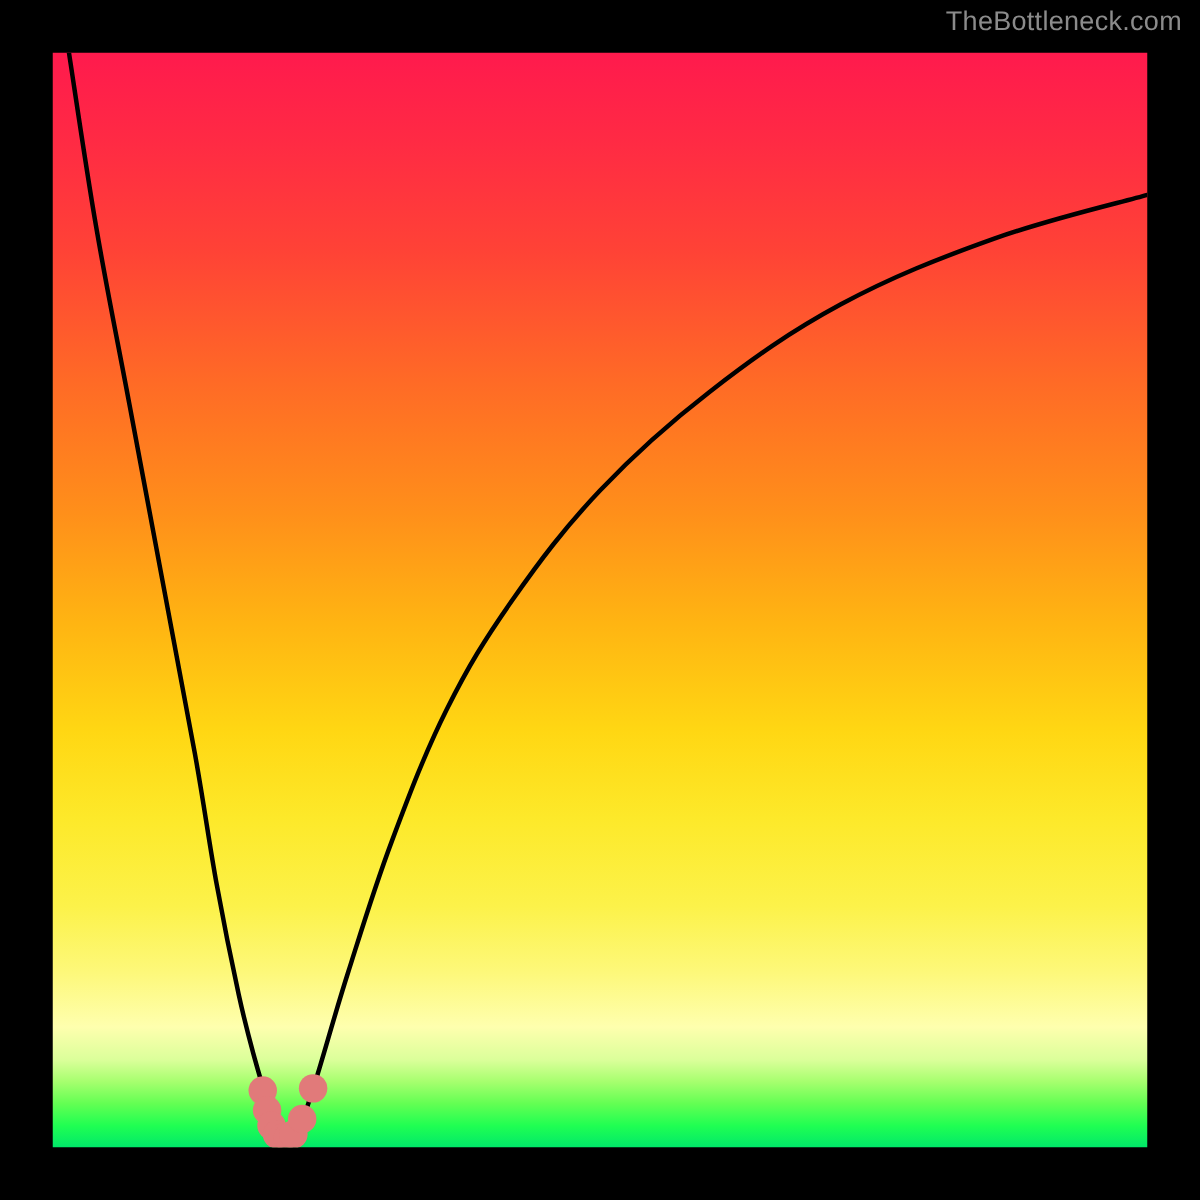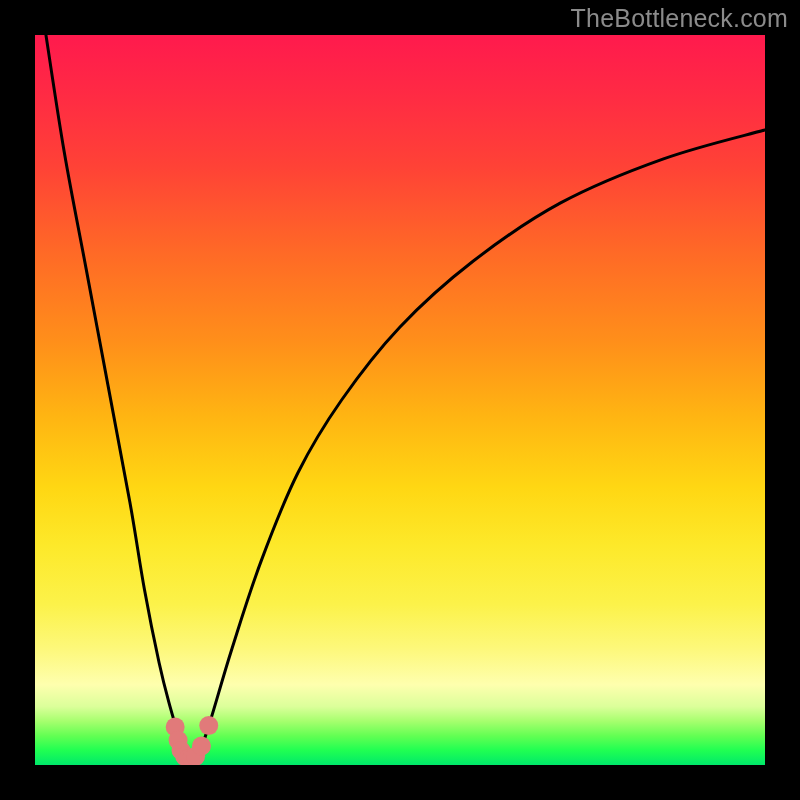--- a/index.html
+++ b/index.html
@@ -50,21 +50,21 @@
     position: absolute;
     left: 0; top: 0;
     width: 730px; height: 730px;
     pointer-events: none;
   }
   .watermark {
     position: absolute;
     top: 4px;
     right: 12px;
     font-family: Arial, Helvetica, sans-serif;
-    font-size: 25px;
+    font-size: 18px;
     color: #8b8b8b;
     letter-spacing: 0.2px;
   }
 </style>
 </head>
 <body>
 
 <div class="frame">
   <div class="plot">
     <div class="gradient"></div>

